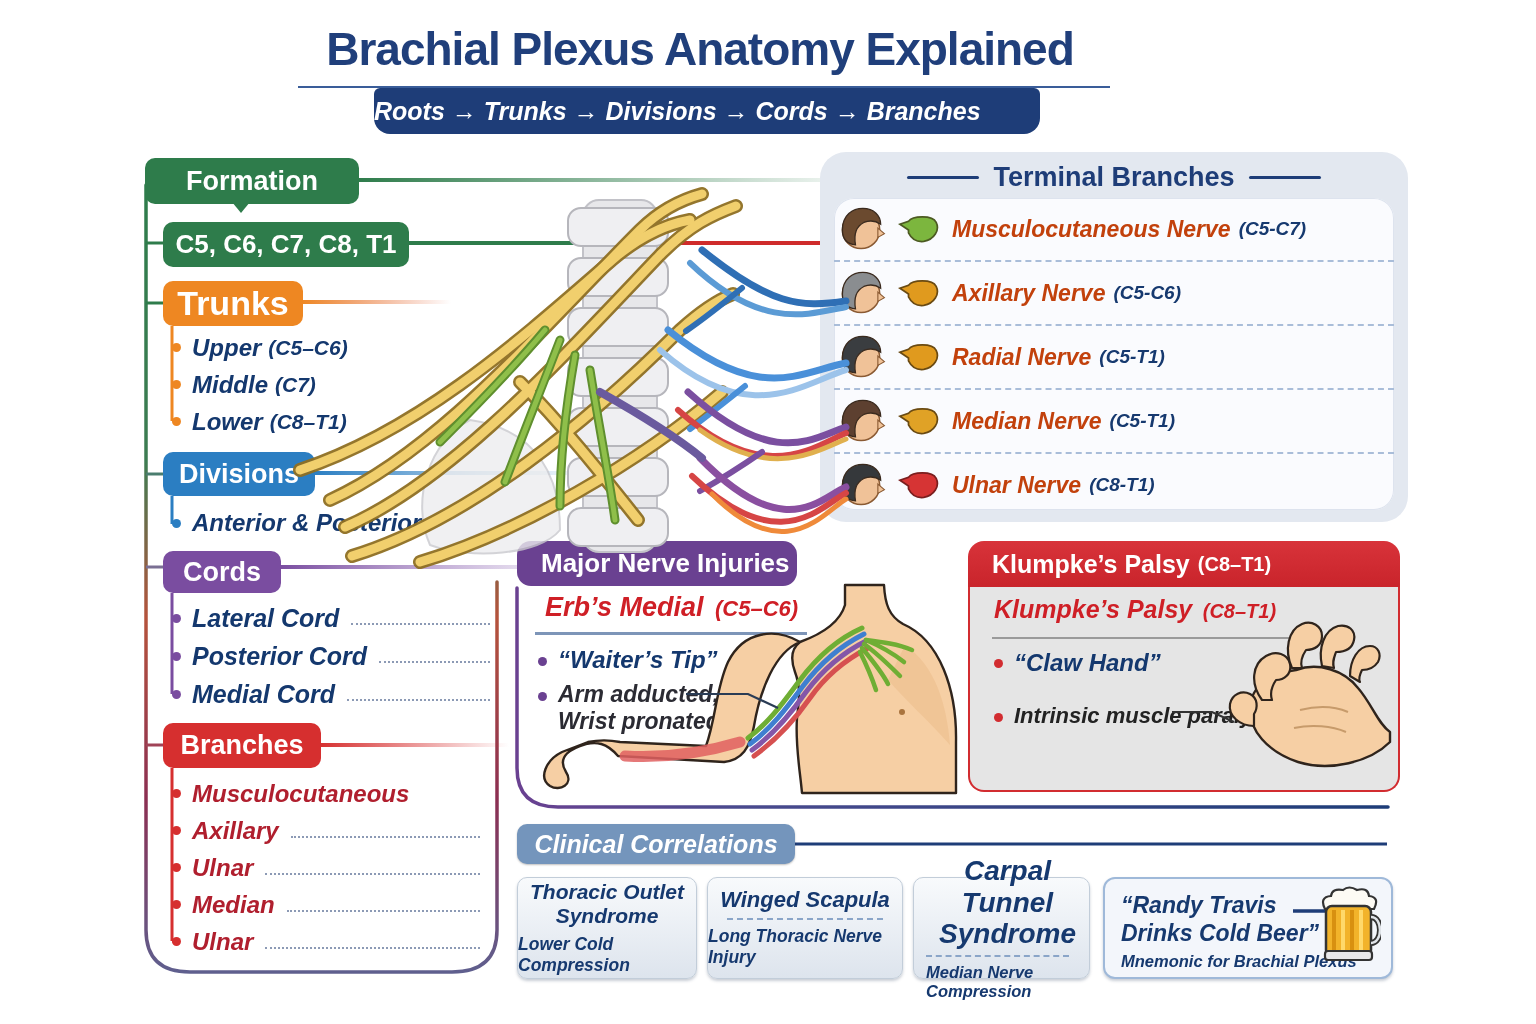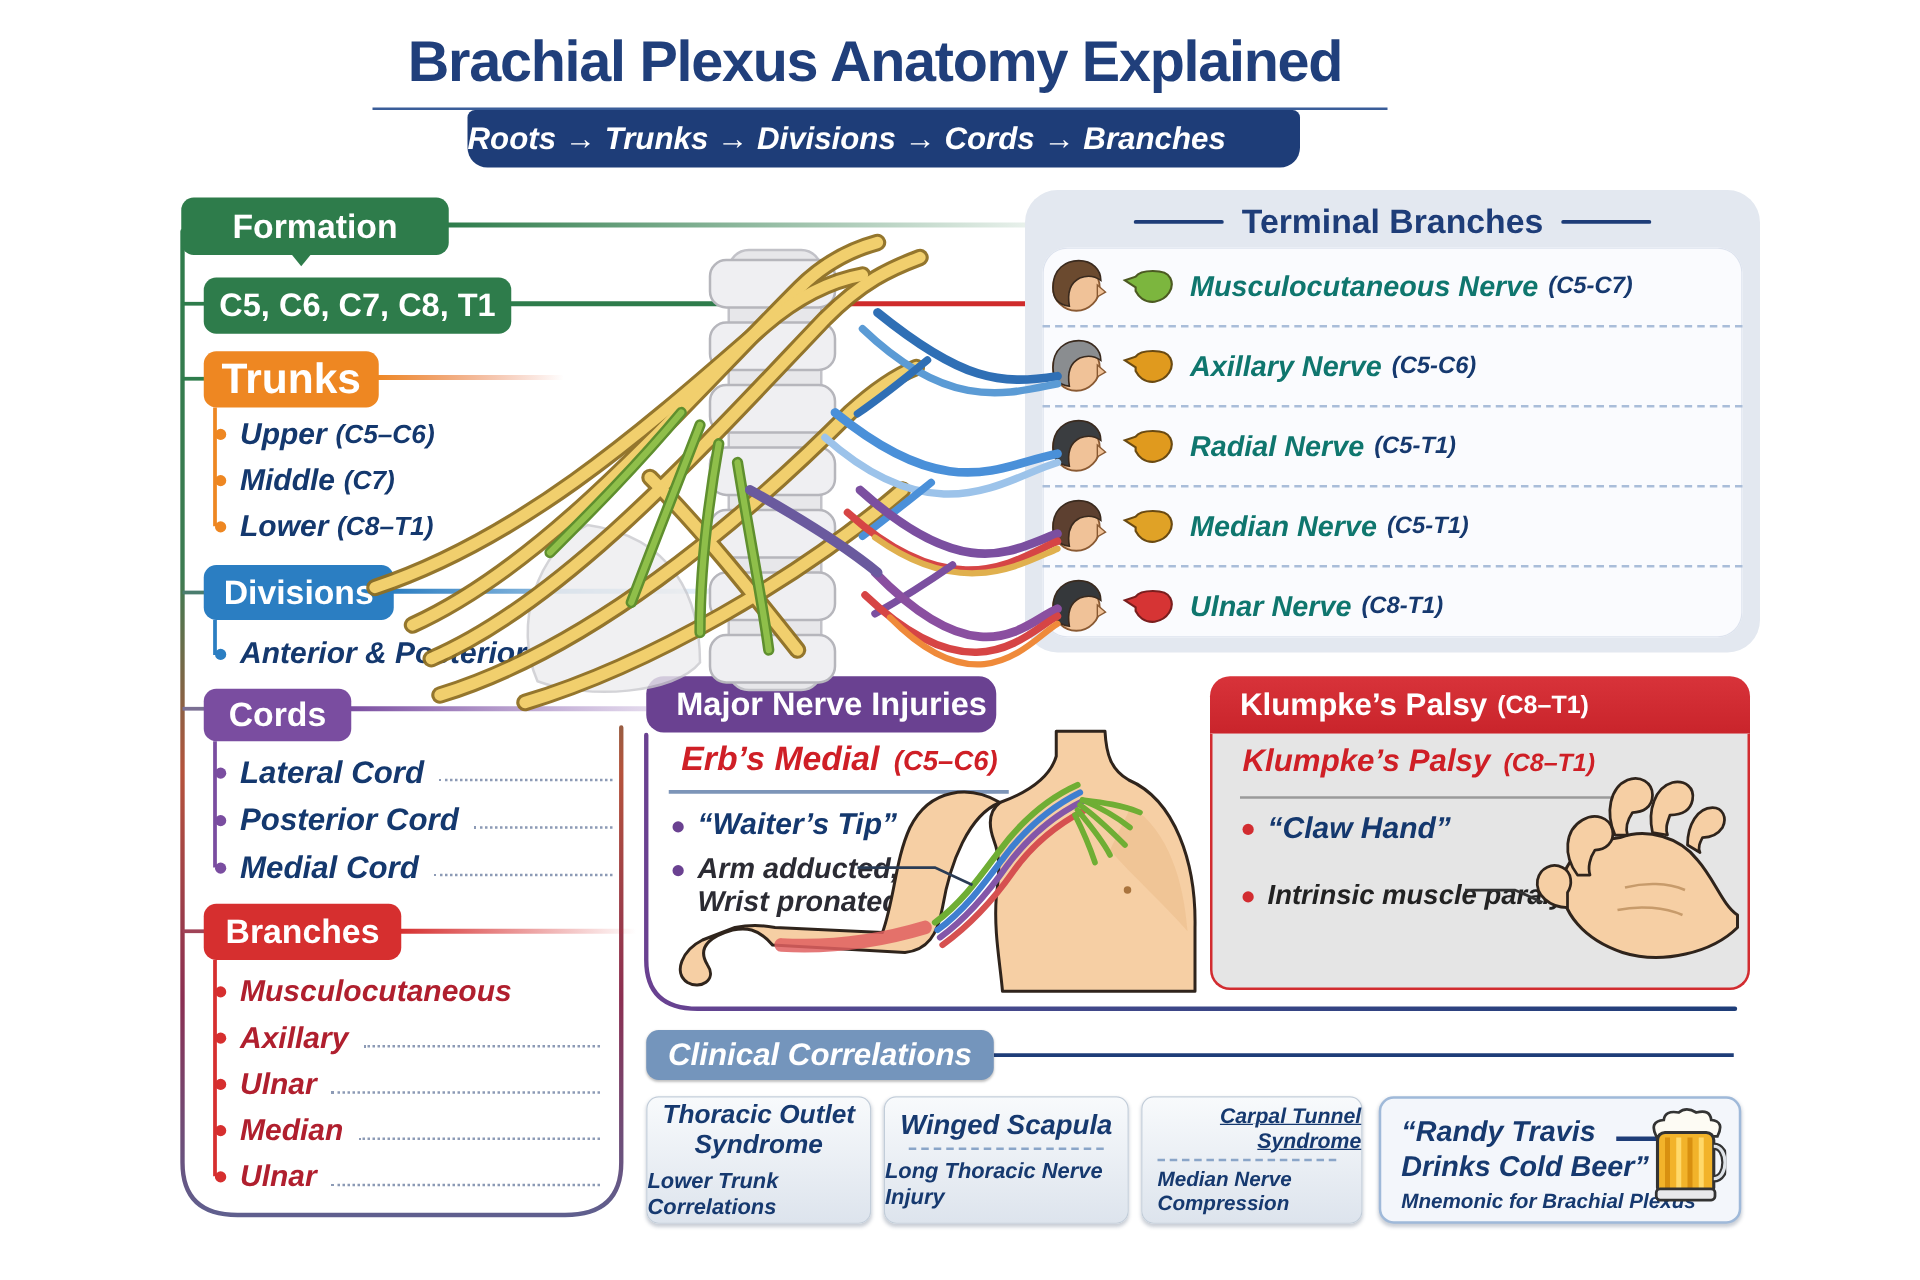--- a/index.html
+++ b/index.html
@@ -57,21 +57,21 @@
     background:#e3e8f0;border-radius:26px;z-index:2;}
   #terminal .thead{display:flex;align-items:center;justify-content:center;height:42px;margin-top:4px;}
   #terminal .thead .dash{width:72px;height:3px;background:#1e3d78;border-radius:2px;margin:0 14px;}
   #terminal .thead .ttl{font-size:27px;font-weight:bold;color:#1e3d78;}
   #terminal .tbody{position:absolute;left:14px;top:46px;right:14px;bottom:12px;
     background:#fafbfe;border-radius:20px;box-shadow:inset 0 0 0 1px #dde3ee;}
   .trow{display:flex;align-items:center;height:62px;padding-left:4px;position:relative;}
   .trow.sep{border-bottom:2px dashed #a9bdd9;}
   .trow .headpic{flex:0 0 auto;margin-left:-4px;}
   .trow .blob{flex:0 0 auto;margin:0 12px 0 8px;}
-  .trow .nname{font-size:23px;font-weight:bold;font-style:italic;color:#0f766e;white-space:nowrap;}
+  .trow .nname{font-size:23px;font-weight:bold;font-style:italic;color:#c2410c;white-space:nowrap;}
   .trow .nrange{font-size:19px;font-weight:bold;font-style:italic;color:#16396f;margin-left:8px;}
 
   
   .mheader{position:absolute;left:517px;top:541px;width:280px;height:45px;background:#6a4191;
     border-radius:14px;color:#fff;font-size:26px;font-weight:bold;display:flex;align-items:center;
     padding-left:24px;box-sizing:border-box;z-index:3;}
   .erb-title{position:absolute;left:545px;top:592px;z-index:3;white-space:nowrap;}
   .erb-title .t{font-size:27px;font-weight:bold;font-style:italic;color:#cf1f26;}
   .erb-title .r{font-size:22px;font-weight:bold;font-style:italic;color:#cf1f26;margin-left:7px;}
   .erb-rule{position:absolute;left:535px;top:632px;width:272px;height:2.5px;background:#7d95b8;z-index:3;}
@@ -111,21 +111,21 @@
     box-shadow:0 2px 3px rgba(40,60,90,.25);display:flex;flex-direction:column;
     align-items:center;justify-content:center;color:#16396f;}
   .card .ct{font-weight:bold;font-style:italic;text-align:center;line-height:1.12;}
   .card .cs{font-weight:bold;font-style:italic;margin-top:6px;}
   .card .cdash{width:80%;border-top:2px dashed #8aa5c8;margin-top:5px;}
   #card1{left:517px;width:180px;}
   #card1 .ct{font-size:21px;} #card1 .cs{font-size:17.5px;}
   #card2{left:707px;width:196px;}
   #card2 .ct{font-size:22px;} #card2 .cs{font-size:17.5px;}
   #card3{left:913px;width:177px;align-items:flex-start;padding-left:12px;}
-  #card3 .ct{text-align:right;font-size:17px;text-decoration:underline;} #card3 .cs{font-size:16.5px;}
+  #card3 .ct{text-align:center;font-size:28px;} #card3 .cs{font-size:16.5px;}
   #card4{left:1103px;width:290px;border:2px solid #9fb9d9;border-radius:12px;
     align-items:flex-start;justify-content:flex-start;padding:12px 0 0 16px;background:#f3f6fb;}
   #card4 .ct{text-align:left;font-size:23px;line-height:1.22;}
   #card4 .cs{font-size:16.5px;margin-top:5px;}
   #card4 .arrow{position:absolute;left:186px;top:24px;}
   #card4 .beer{position:absolute;right:10px;top:6px;}
 </style>
 </head>
 <body>
 
@@ -391,21 +391,21 @@
         <span class="dot"></span>
         <span class="txt">Intrinsic muscle paralysis</span>
       </div>
     </div>
   </div>
 
   <div class="cheader">Clinical Correlations</div>
 
   <div class="card" id="card1">
     <div class="ct">Thoracic Outlet Syndrome</div>
-    <div class="cs">Lower Trunk Correlations</div>
+    <div class="cs">Lower Cold Compression</div>
   </div>
   <div class="card" id="card2">
     <div class="ct">Winged Scapula</div>
     <div class="cdash"></div>
     <div class="cs">Long Thoracic Nerve Injury</div>
   </div>
   <div class="card" id="card3">
     <div class="ct">Carpal Tunnel Syndrome</div>
     <div class="cdash" style="width:88%"></div>
     <div class="cs">Median Nerve Compression</div>

